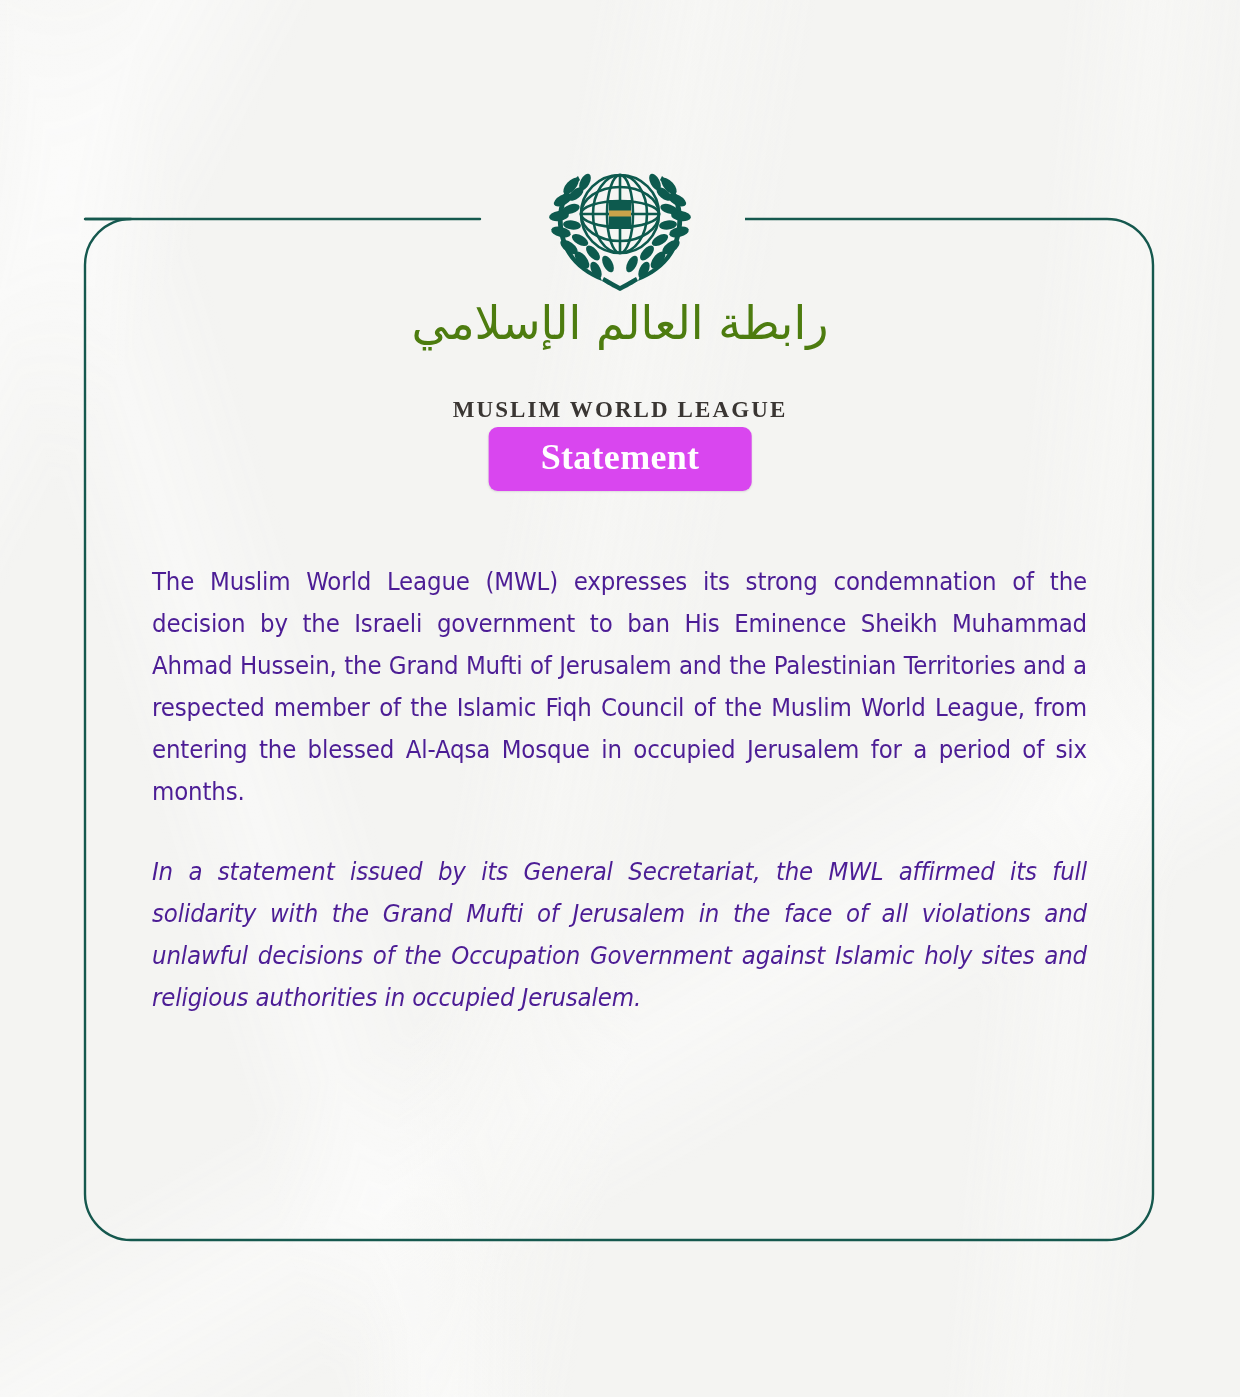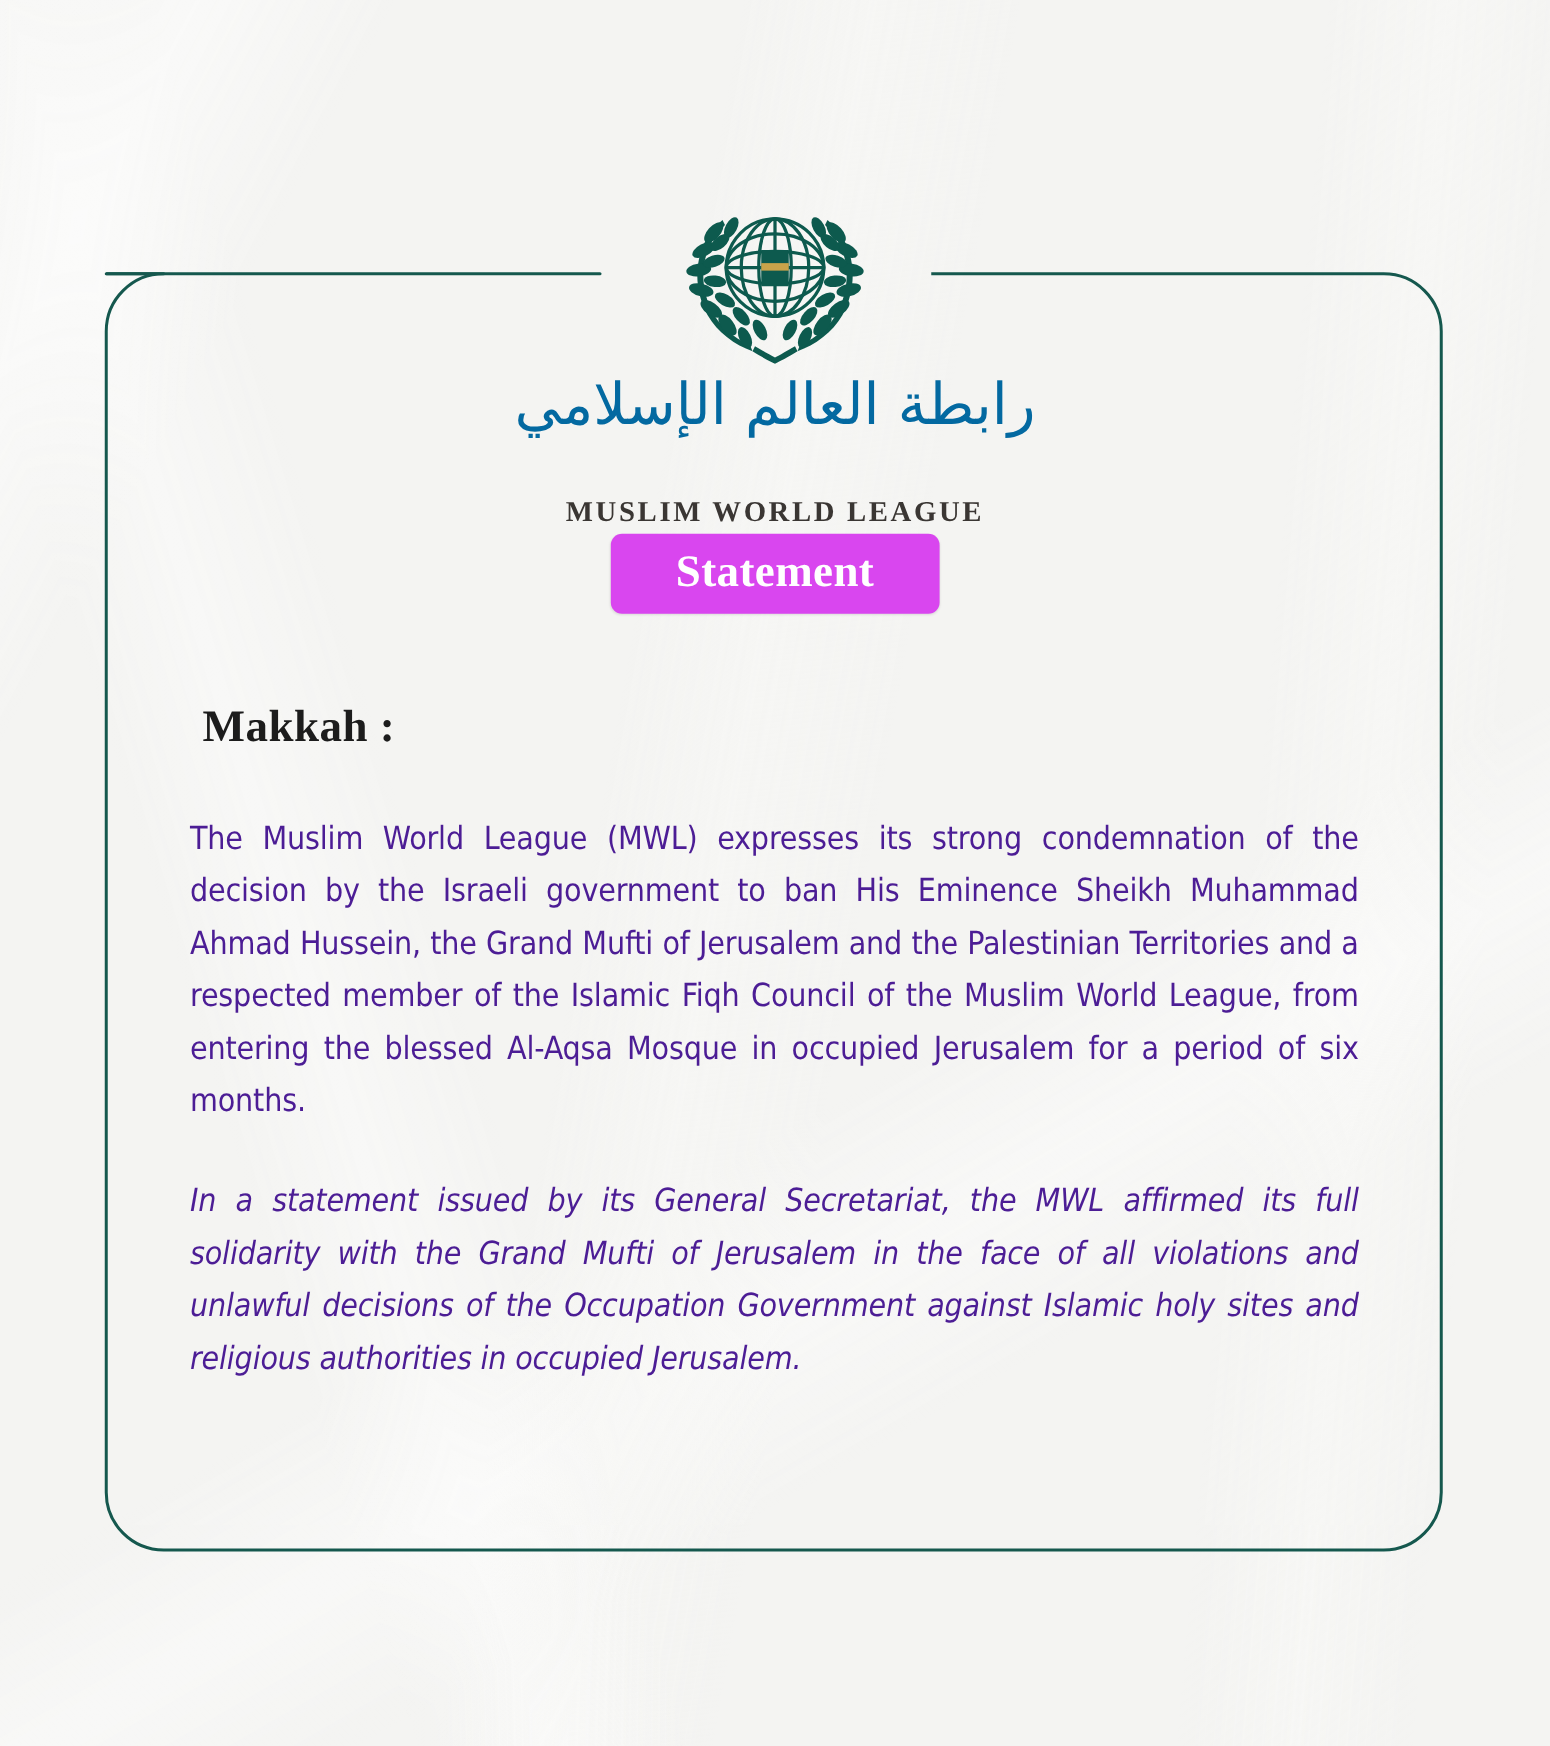--- a/index.html
+++ b/index.html
@@ -63,21 +63,21 @@
   .emblem svg { display:block; width:100%; height:100%; }
 
   .wordmark-ar {
     position: absolute;
     left: 0;
     right: 0;
     top: 300px;
     font-family: "DejaVu Sans", sans-serif;
     font-size: 46px;
     line-height: 1;
-    color: #0369a1;
+    color: #4d7c0f;
     direction: rtl;
     letter-spacing: -1px;
   }
   .wordmark-en {
     position: absolute;
     left: 0;
     right: 0;
     top: 385px;
     font-family: "Liberation Serif", serif;
     font-weight: 700;
@@ -214,18 +214,17 @@
   </div>
 
   <div class="wordmark-ar">رابطة العالم الإسلامي</div>
 
   <div class="wordmark-en">MUSLIM WORLD LEAGUE</div>
 
   <div class="badge">Statement</div>
 </div>
 
 <div class="content">
-  <div class="city">Makkah :</div>
 
   <p class="para">The Muslim World League (MWL) expresses its strong condemnation of the decision by the Israeli government to ban His Eminence Sheikh Muhammad Ahmad Hussein, the Grand Mufti of Jerusalem and the Palestinian Territories and a respected member of the Islamic Fiqh Council of the Muslim World League, from entering the blessed Al-Aqsa Mosque in occupied Jerusalem for a period of six months.</p>
 
   <p class="para">In a statement issued by its General Secretariat, the MWL affirmed its full solidarity with the Grand Mufti of Jerusalem in the face of all violations and unlawful decisions of the Occupation Government against Islamic holy sites and religious authorities in occupied Jerusalem.</p>
 </div>
 
 </body></html>

